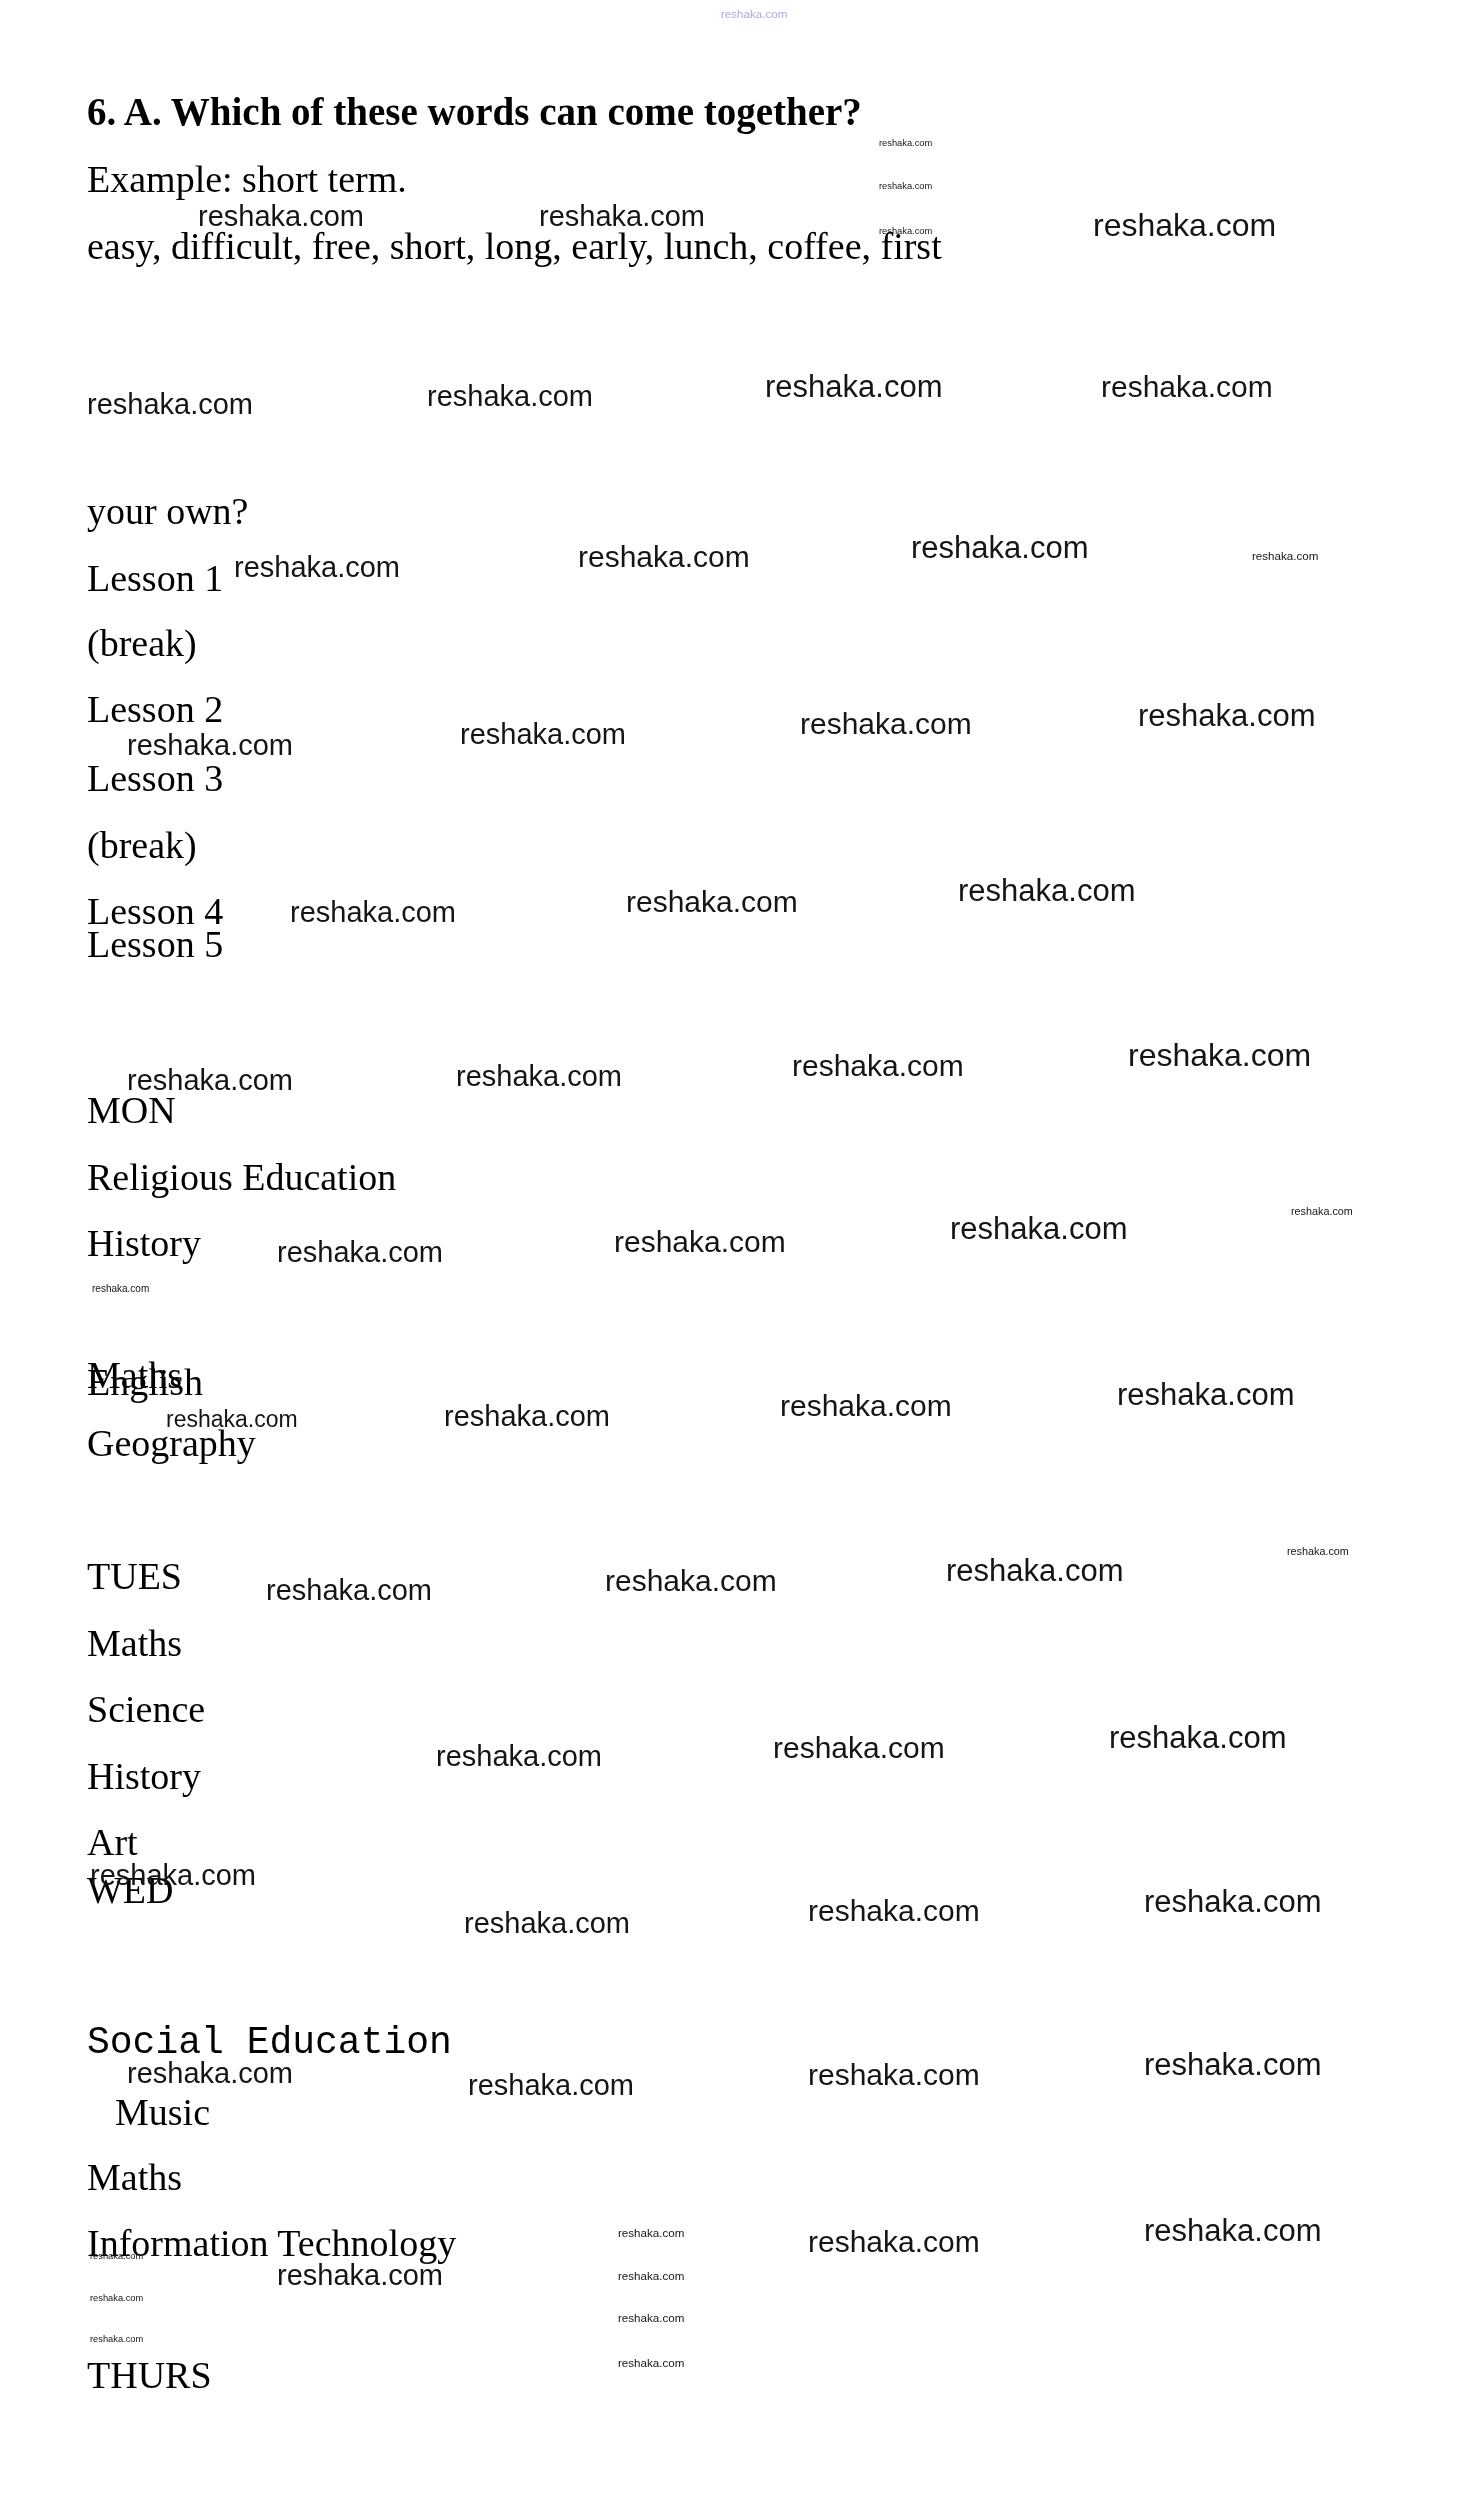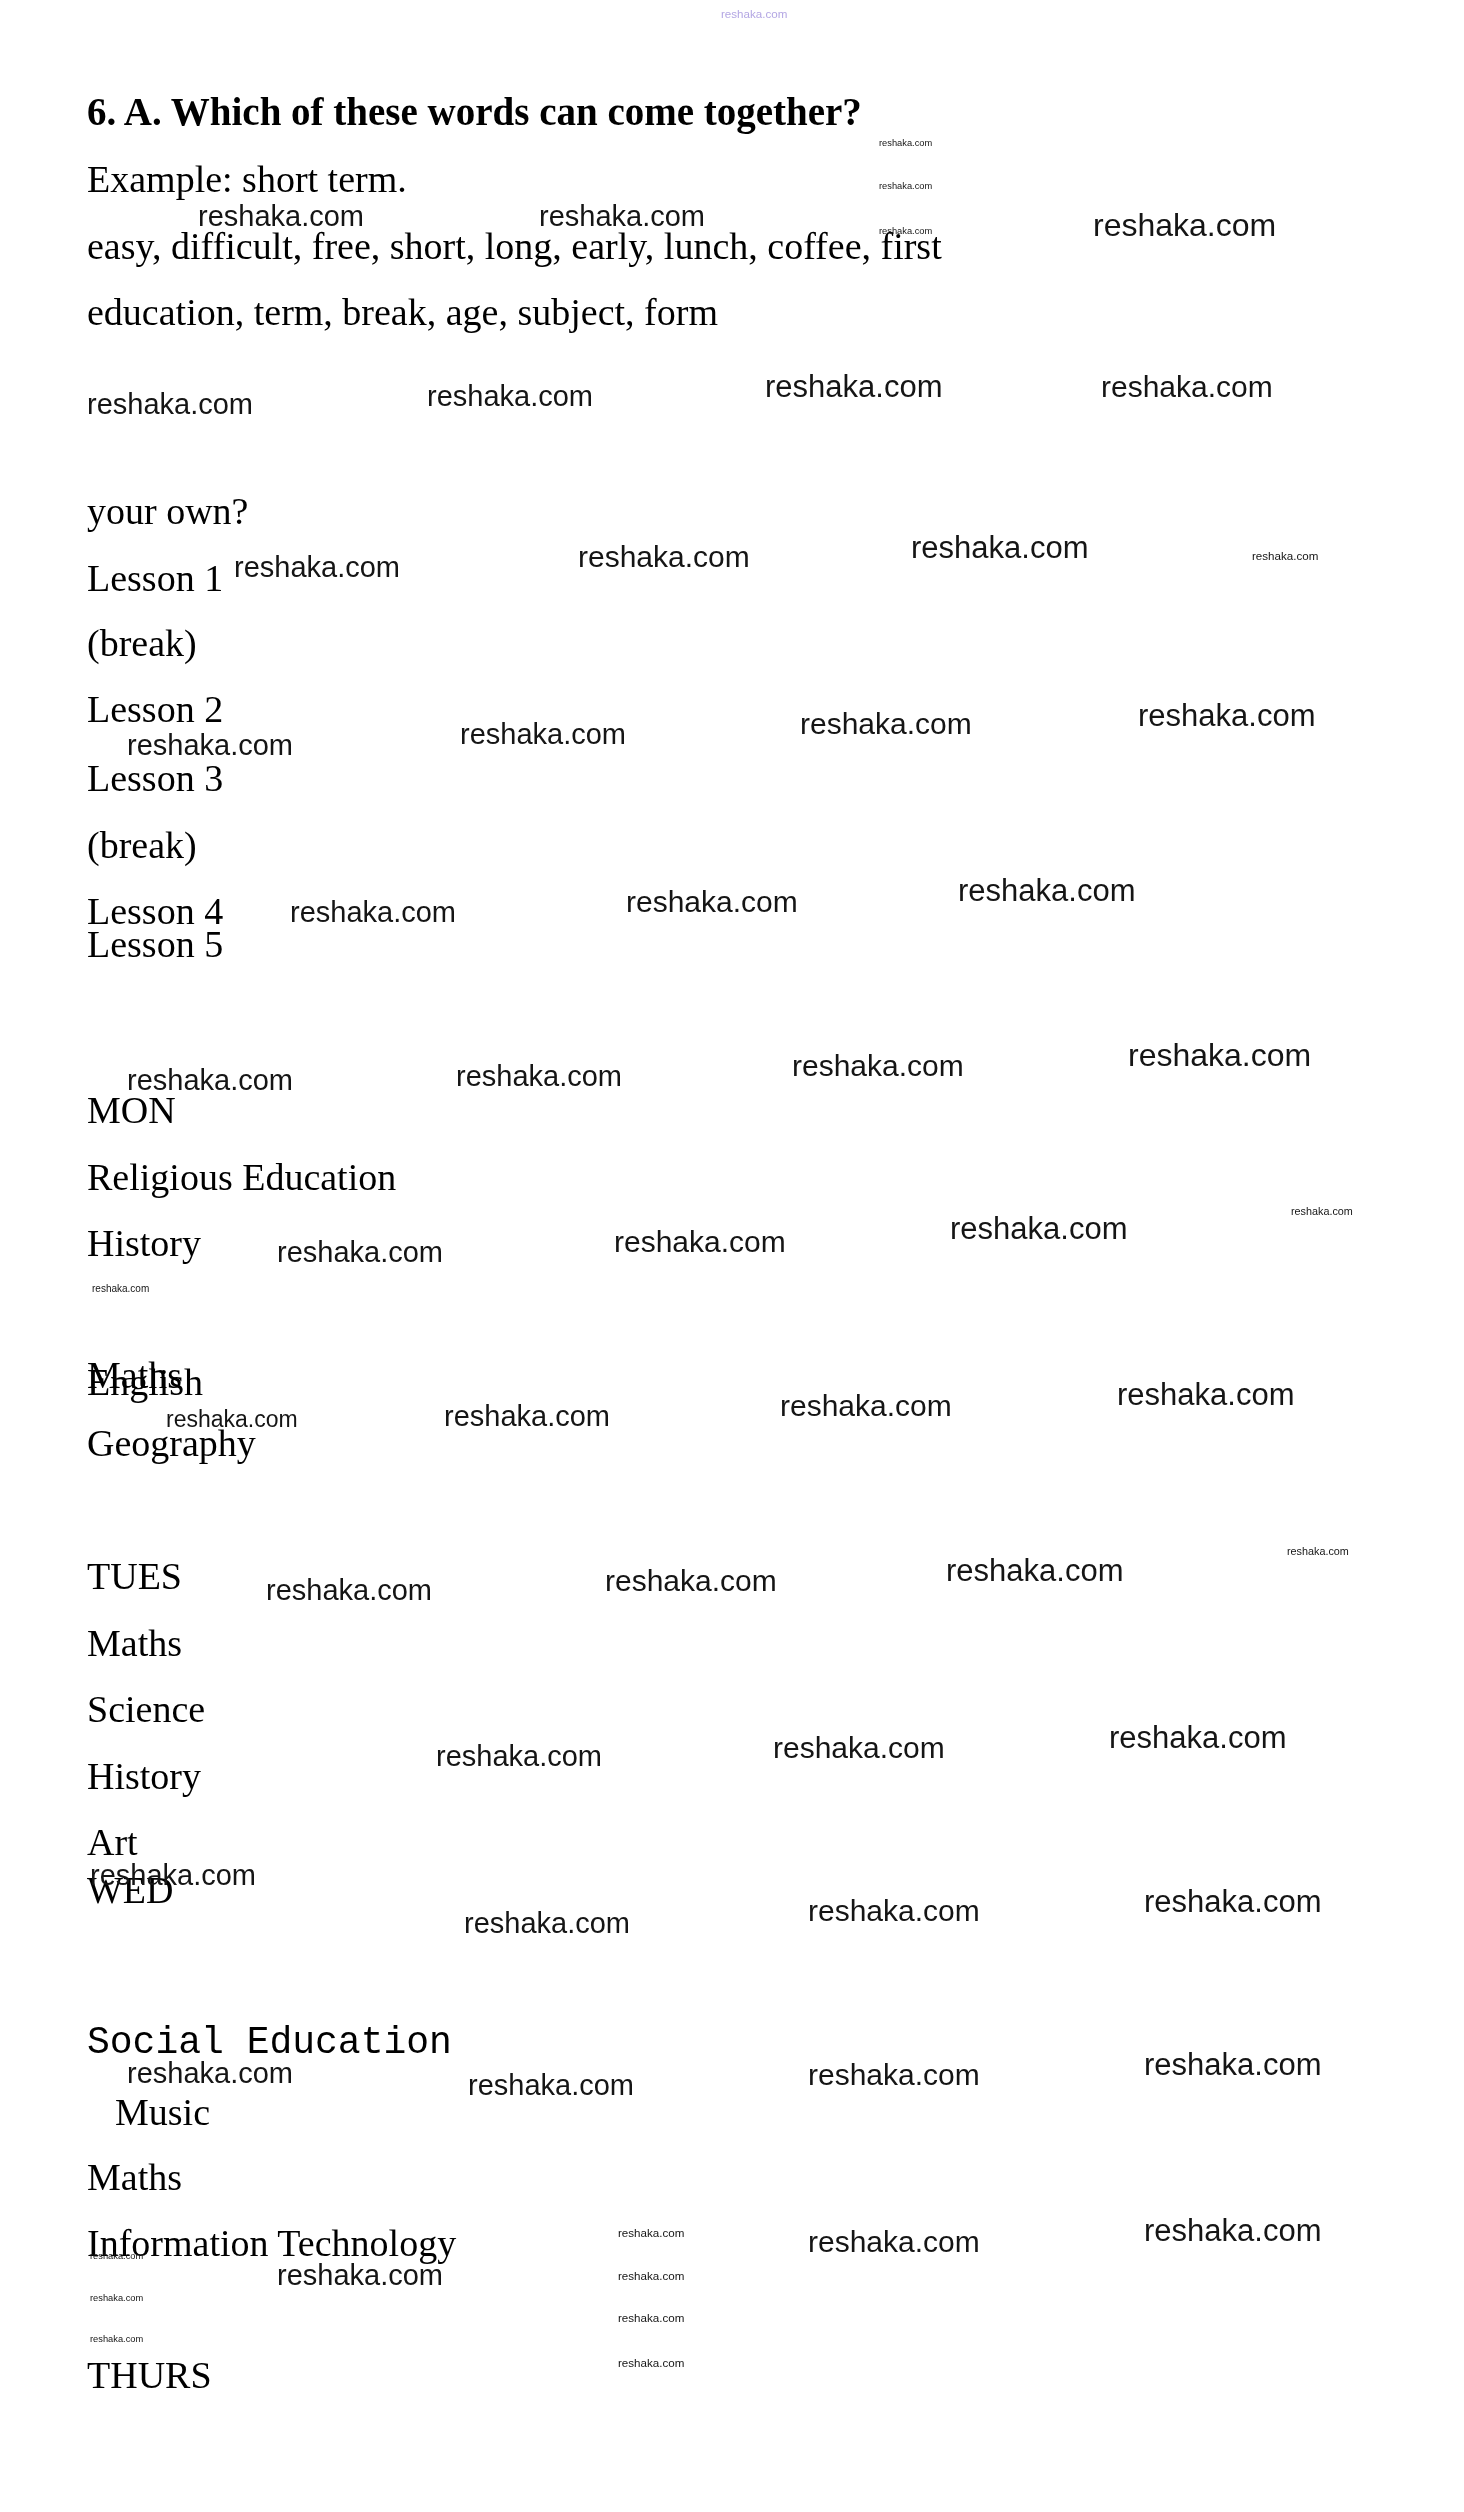--- a/index.html
+++ b/index.html
@@ -40,21 +40,20 @@
   }
 </style>
 </head>
 <body>
 
 <div class="screen">
   <div class="content-layer">
       <div class="doc-line bold" style="top: 91px;">6. A. Which of these words can come together?</div>
       <div class="doc-line" style="top: 159px;">Example: short term.</div>
       <div class="doc-line" style="top: 226px;">easy, difficult, free, short, long, early, lunch, coffee, first</div>
-      <div class="doc-line" style="top: 292px;">education, term, break, age, subject, form</div>
       <div class="doc-line" style="top: 491px;">your own?</div>
       <div class="doc-line" style="top: 558px;">Lesson 1</div>
       <div class="doc-line" style="top: 623px;">(break)</div>
       <div class="doc-line" style="top: 689px;">Lesson 2</div>
       <div class="doc-line" style="top: 758px;">Lesson 3</div>
       <div class="doc-line" style="top: 825px;">(break)</div>
       <div class="doc-line" style="top: 891px;">Lesson 4</div>
       <div class="doc-line" style="top: 924px;">Lesson 5</div>
       <div class="doc-line" style="top: 1090px;">MON</div>
       <div class="doc-line" style="top: 1157px;">Religious Education</div>

